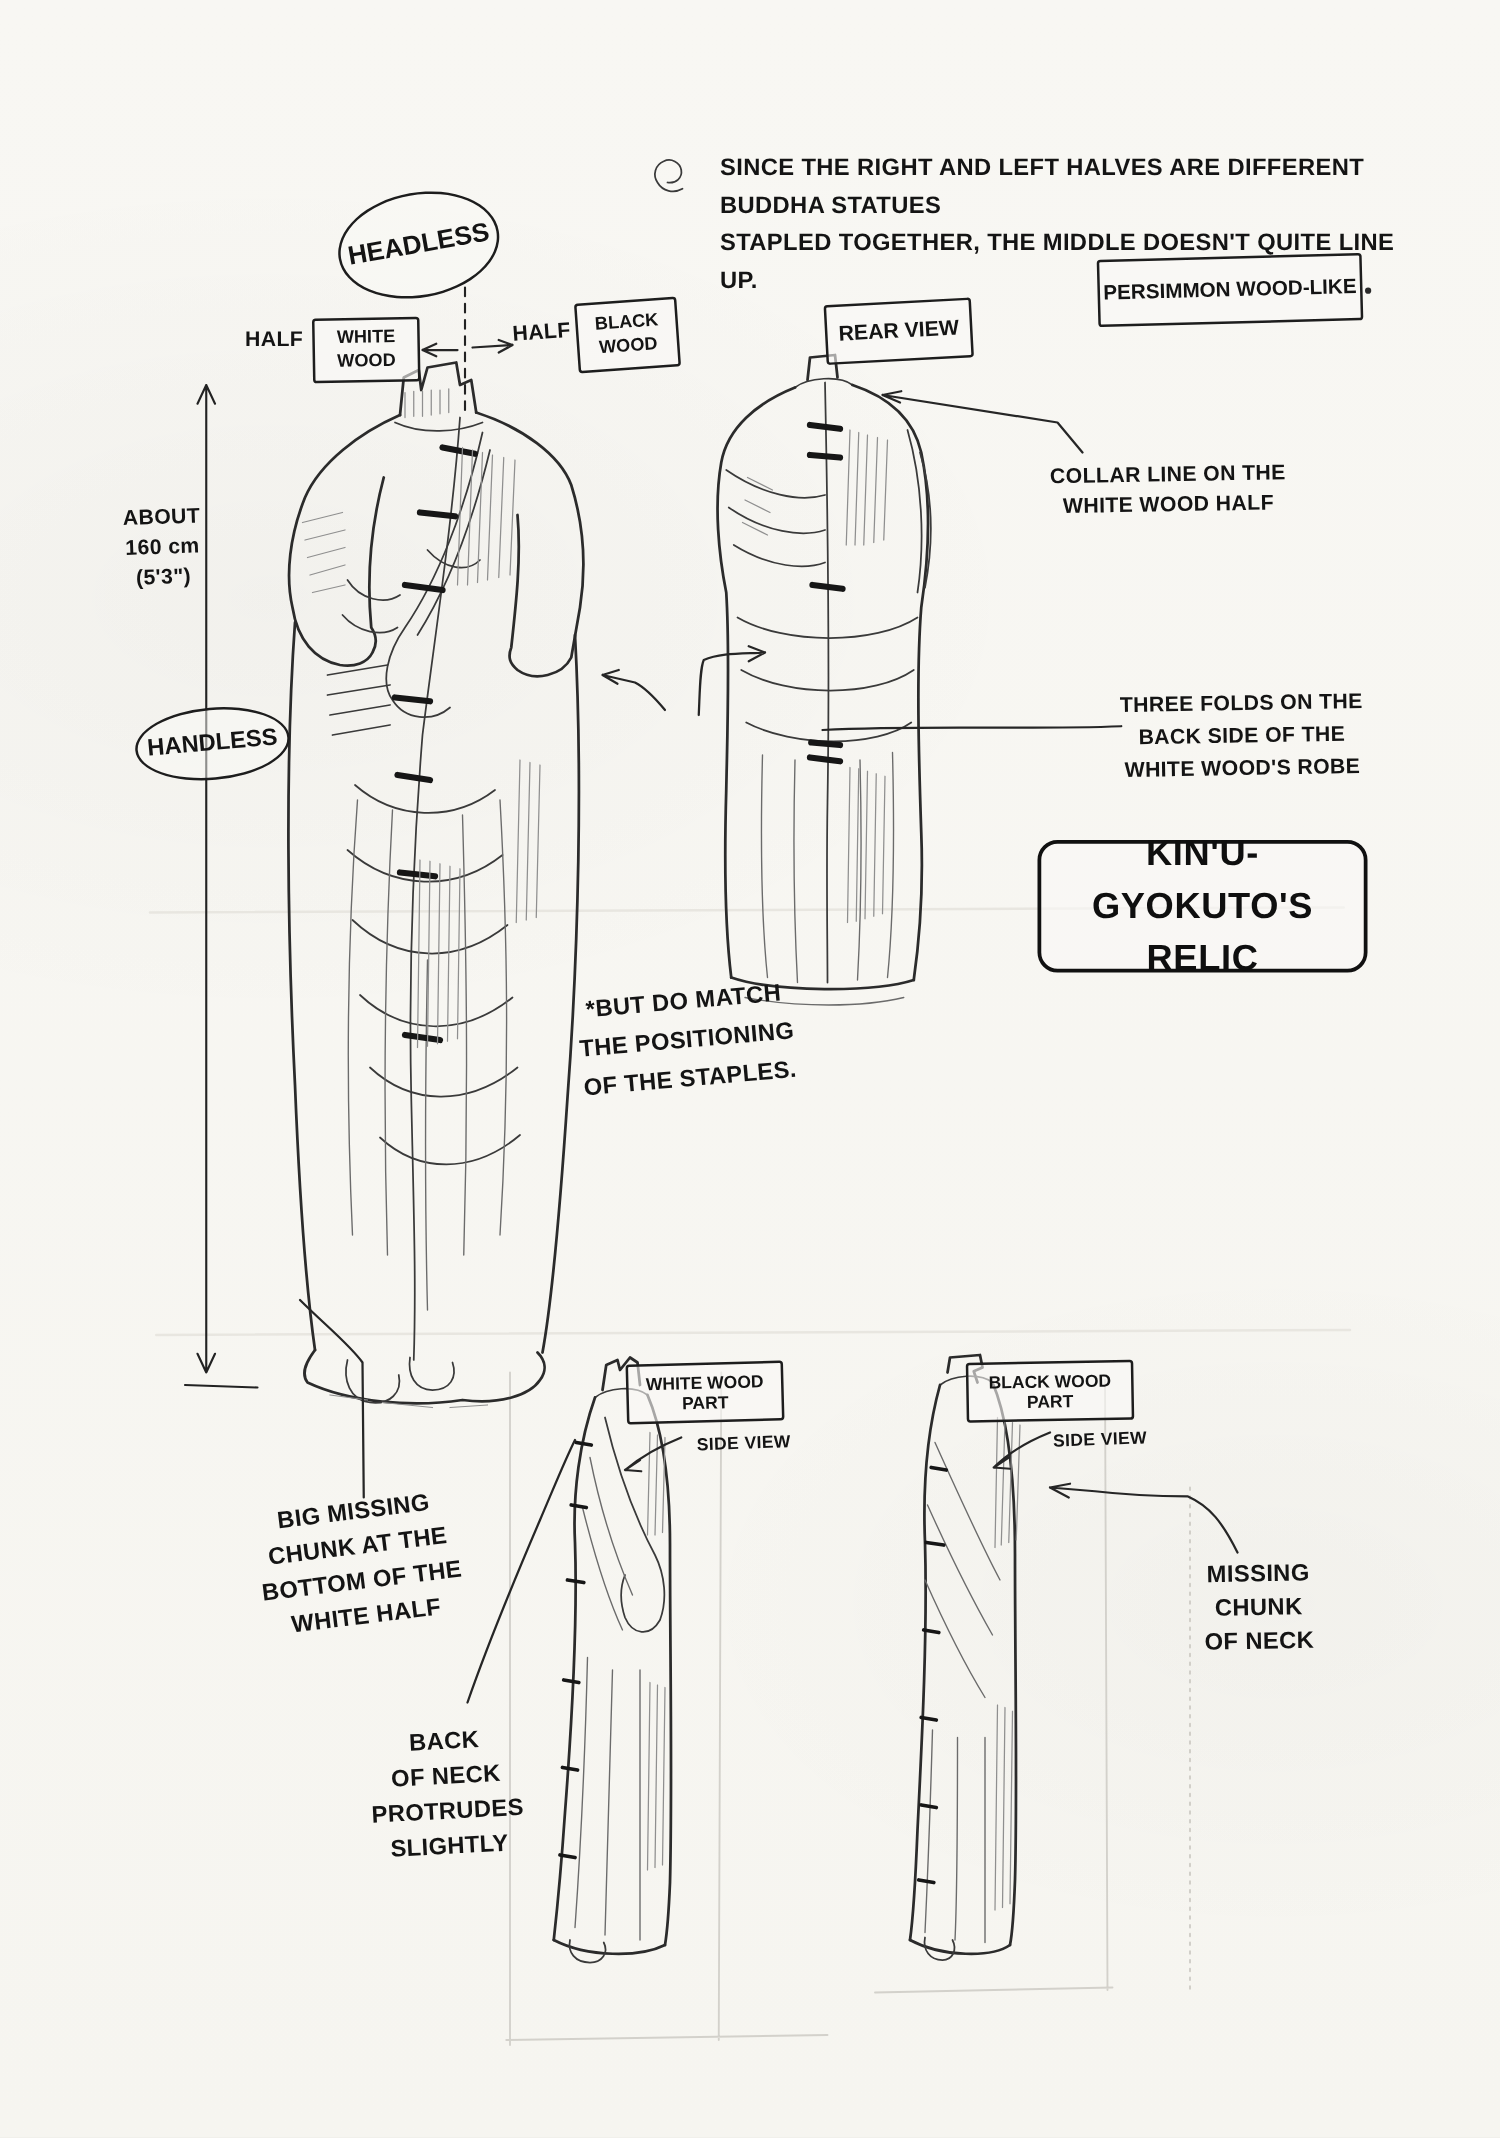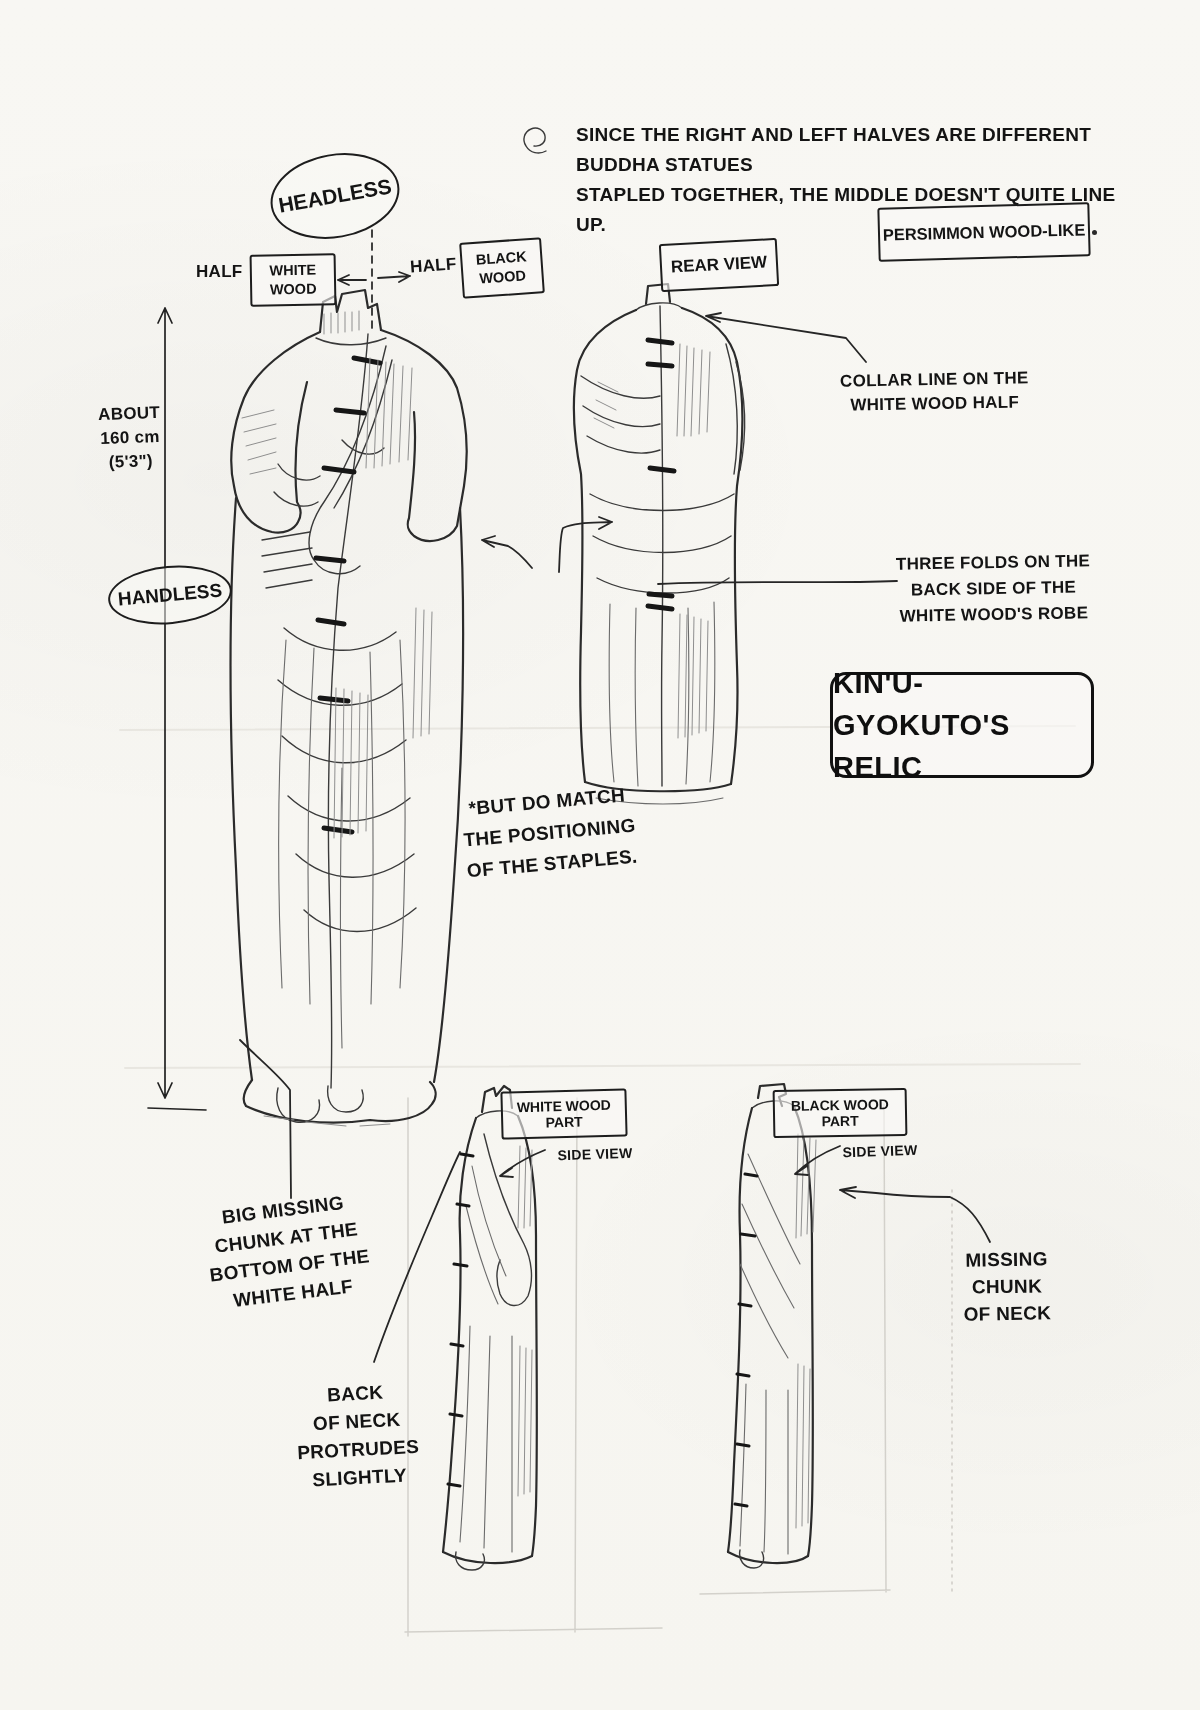--- a/index.html
+++ b/index.html
@@ -30,21 +30,21 @@
   .lbl{position:absolute;font-weight:700;white-space:pre-line;text-align:center;
        letter-spacing:.3px;color:#141414;}
   .box{position:absolute;border:2.5px solid #1d1d1d;border-radius:3px;
        display:flex;align-items:center;justify-content:center;
        font-weight:700;text-align:center;white-space:pre-line;color:#141414;
        background:rgba(250,249,246,.6);}
   .oval{position:absolute;border:2.5px solid #1d1d1d;border-radius:50%;
        display:flex;align-items:center;justify-content:center;
        font-weight:700;color:#141414;background:rgba(250,249,246,.5);}
   .titlebox{position:absolute;border:3.5px solid #111;border-radius:16px;
-       display:flex;align-items:center;justify-content:center;text-align:left;
+       display:flex;align-items:center;justify-content:center;text-align:center;
        font-weight:700;white-space:pre-line;color:#0f0f0f;background:rgba(250,249,246,.6);}
   .dot{position:absolute;width:5px;height:5px;border-radius:50%;background:#2a2a2a;}
 </style>
 </head>
 <body>
 
 <div class="sheet">
 
   <svg class="art" width="1200" height="1710" viewBox="0 0 1200 1710">
 

